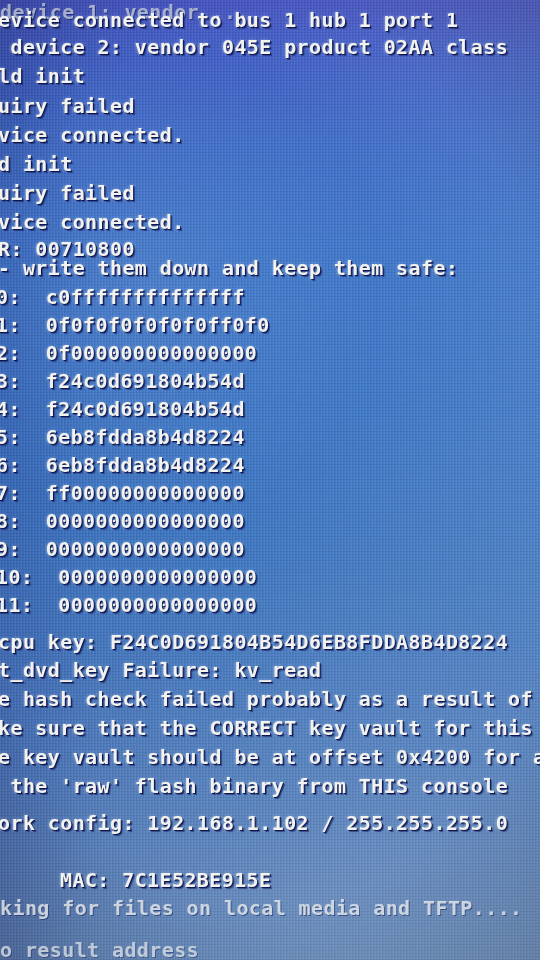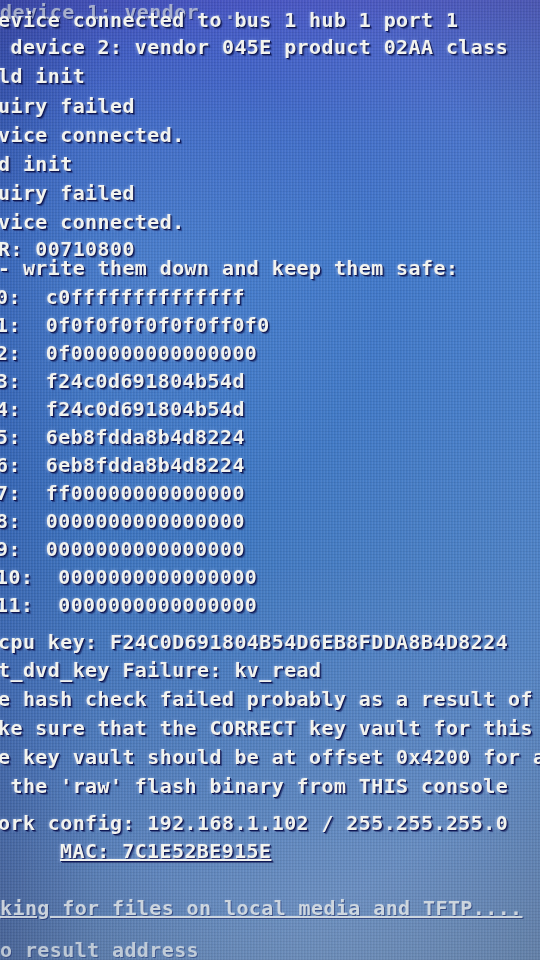--- a/index.html
+++ b/index.html
@@ -183,22 +183,22 @@
       <div class="line indent-kv" style="top: 539px;">9:  0000000000000000</div>
       <div class="line indent-kv" style="top: 567px;">10:  0000000000000000</div>
       <div class="line indent-kv" style="top: 595px;">11:  0000000000000000</div>
       <div class="line clipped" style="top: 632px;">cpu key: F24C0D691804B54D6EB8FDDA8B4D8224</div>
       <div class="line clipped" style="top: 660px;">t_dvd_key Failure: kv_read</div>
       <div class="line clipped" style="top: 689px;">e hash check failed probably as a result of</div>
       <div class="line clipped" style="top: 718px;">ke sure that the CORRECT key vault for this</div>
       <div class="line clipped" style="top: 747px;">e key vault should be at offset 0x4200 for a</div>
       <div class="line clipped" style="top: 776px;"> the 'raw' flash binary from THIS console</div>
       <div class="line clipped" style="top: 813px;">ork config: 192.168.1.102 / 255.255.255.0</div>
-      <div class="line indent-mac" style="top: 841px; text-decoration: underline;">MAC: 7C1E52BE915E</div>
-      <div class="line botdim" style="top: 898px; text-decoration: underline;">king for files on local media and TFTP....</div>
+      <div class="line indent-mac" style="top: 870px;">MAC: 7C1E52BE915E</div>
+      <div class="line botdim" style="top: 898px;">king for files on local media and TFTP....</div>
       <div class="line botdim2" style="top: 940px;">o result address</div>
     </div>
 
   <div class="scanlines-v"></div>
   <div class="scanlines-h"></div>
   <div class="glare"></div>
   <div class="vignette"></div>
 </div>
 
 </body></html>

